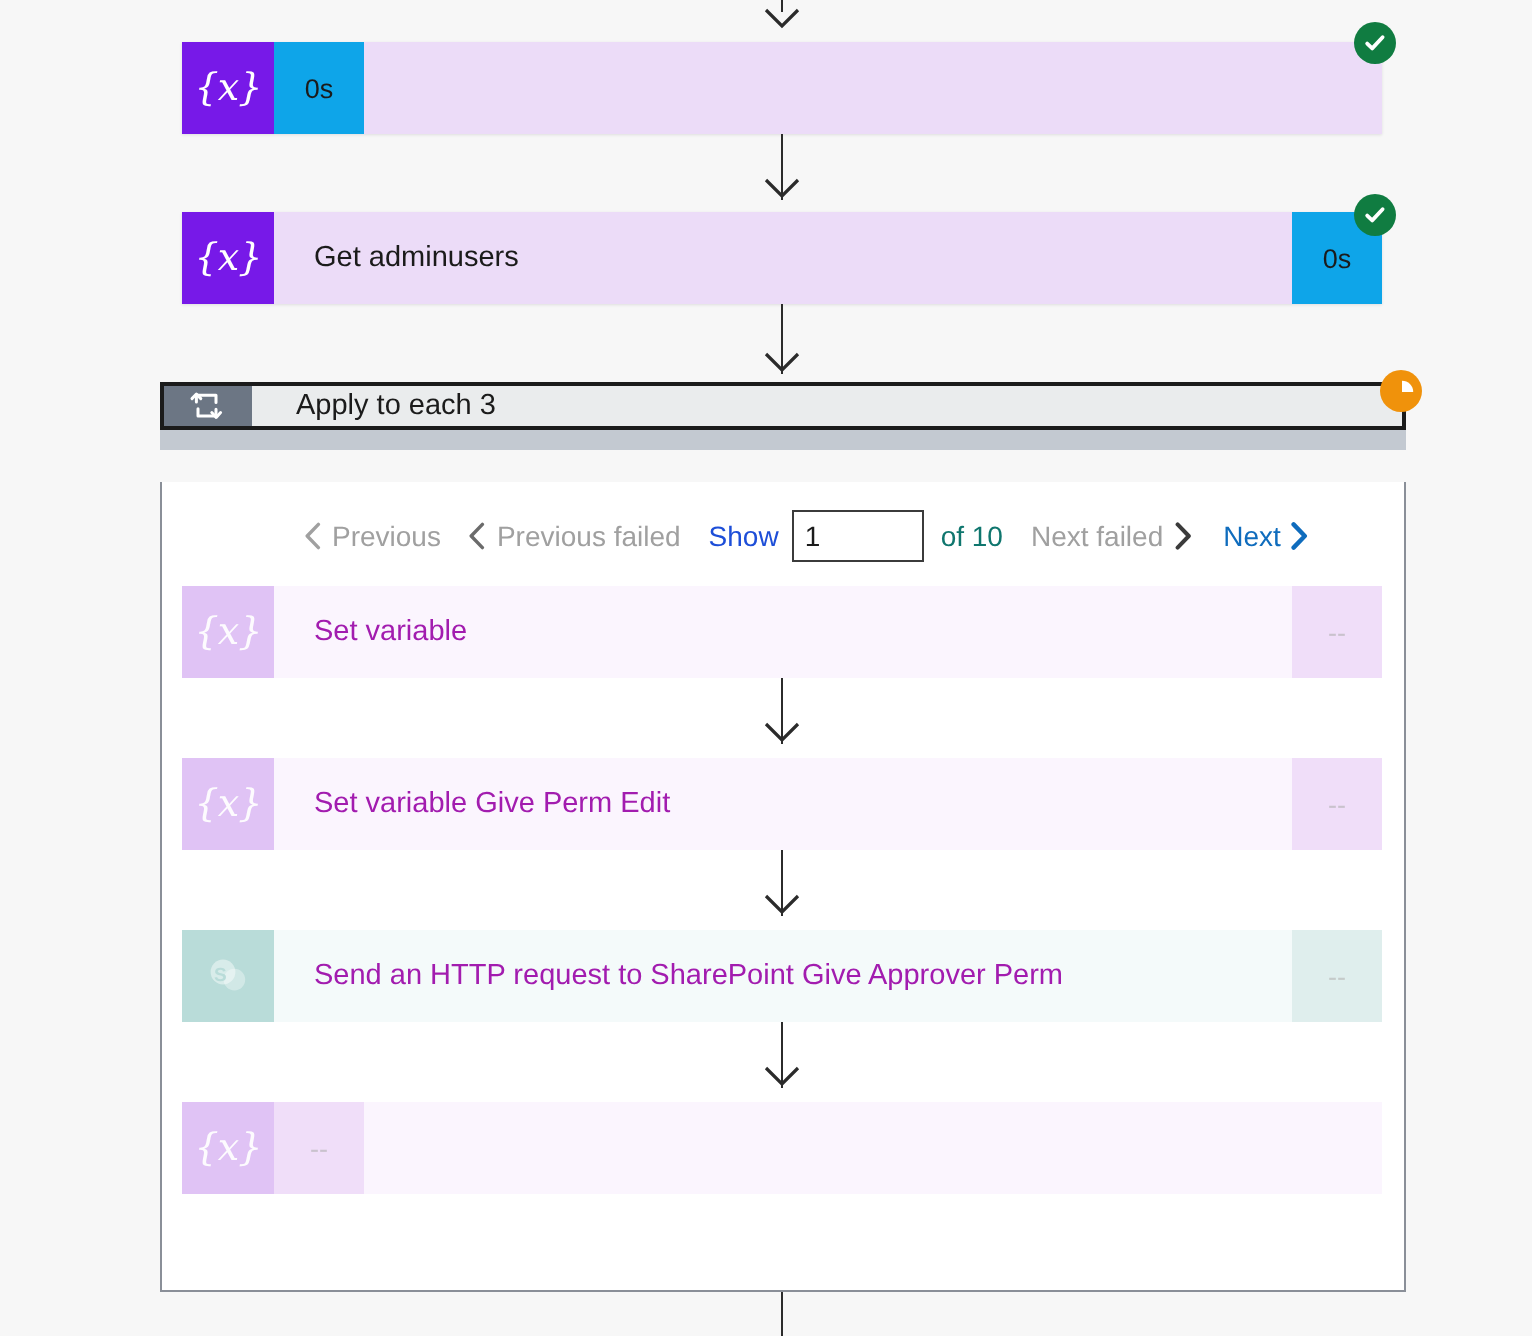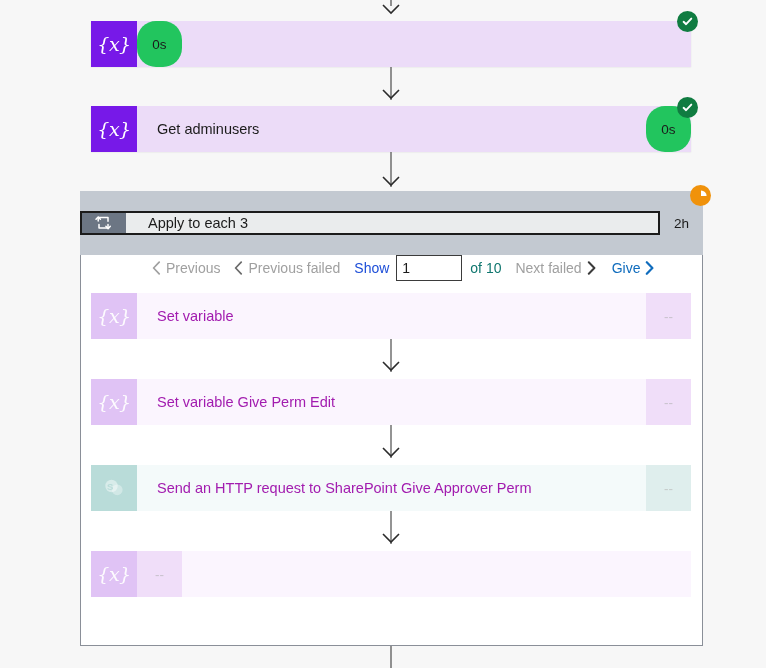--- a/index.html
+++ b/index.html
@@ -68,40 +68,40 @@
     display: flex;
     align-items: center;
     justify-content: center;
     font-size: 13.5px;
     color: #1b1b1b;
   }
 
   
   .card.variable .card-icon { background: #7719e8; }
   .card.variable { background: #ecdcf8; }
-  .card.variable .card-duration { background: #22c55e; border-radius: 19px; }
+  .card.variable .card-duration { background: #0ea5e9; }
 
   
   .card.variable-dim { background: #fbf5fe; box-shadow: none; }
   .card.variable-dim .card-icon { background: #e0c3f5; }
   .card.variable-dim .card-title { color: #a21caf; }
   .card.variable-dim .card-duration { background: #f0def9; color: #c9c2cd; }
 
   
   .card.sharepoint-dim { background: #f4fafa; box-shadow: none; }
   .card.sharepoint-dim .card-icon { background: #b9dcd9; }
   .card.sharepoint-dim .card-title { color: #a21caf; }
   .card.sharepoint-dim .card-duration { background: #dfeeed; color: #c5cbca; }
 
   
   .scope-header {
     position: absolute;
-    height: 64px;
-    display: flex;
-    align-items: center;
+    height: 34px;
+    display: flex;
+    align-items: flex-start;
     background: #c3c9d1;
   }
   .scope-inner {
     display: flex;
     align-items: stretch;
     flex: 1;
     border: 2px solid #1b1b1b;
     background: #eaeced;
   }
   .scope-icon {
@@ -252,21 +252,20 @@
       <div class="scope-icon">
         <svg width="20" height="20" viewBox="0 0 20 20">
           <path d="M4.2 8.0 L4.2 4.6 L14.0 4.6 L14.0 8.2" fill="none" stroke="#ffffff" stroke-width="1.5" stroke-linejoin="round" stroke-linecap="round"></path>
           <path d="M14.0 11.6 L14.0 15.0 L5.0 15.0 L5.0 11.4" fill="none" stroke="#ffffff" stroke-width="1.5" stroke-linejoin="round" stroke-linecap="round"></path>
           <path d="M2.0 6.3 L4.2 4.0 L6.4 6.3" fill="none" stroke="#ffffff" stroke-width="1.5" stroke-linejoin="round" stroke-linecap="round"></path>
           <path d="M11.9 13.3 L14.1 15.7 L16.3 13.3" fill="none" stroke="#ffffff" stroke-width="1.5" stroke-linejoin="round" stroke-linecap="round"></path>
         </svg>
       </div>
       <div class="scope-title">Apply to each 3</div>
     </div>
-    <div class="scope-duration">2h</div>
   </div>
   <div class="badge running" style="left:690px; top:185px;">
     <svg width="14" height="14" viewBox="0 0 14 14">
       <path d="M7 1.4 A5.6 5.6 0 0 1 12.6 7 L7 7 Z" fill="#ffffff"></path>
     </svg>
   </div>
 
   <div class="pager" style="left:152px; top:255px;">
 
     <span class="pager-btn disabled">
@@ -308,21 +307,21 @@
       <span class="chev">
         <svg width="9" height="14" viewBox="0 0 9 14">
             <path d="M1.8 1.2 L7.4 7 L1.8 12.8" fill="none" stroke="#3b3b3b" stroke-width="2" stroke-linecap="round" stroke-linejoin="round"></path>
           </svg>
       </span>
     </span>
 
     <span style="display:inline-block;width:16px;"></span>
 
     <span class="pager-btn enabled">
-      <span>Give</span>
+      <span>Next</span>
       <span class="chev">
         <svg width="9" height="14" viewBox="0 0 9 14">
             <path d="M1.8 1.2 L7.4 7 L1.8 12.8" fill="none" stroke="#0f6cbd" stroke-width="2.2" stroke-linecap="round" stroke-linejoin="round"></path>
           </svg>
       </span>
     </span>
   </div>
 
   <div class="card variable-dim" style="left:91px; top:293px; width:600px;">
     <div class="card-icon">

